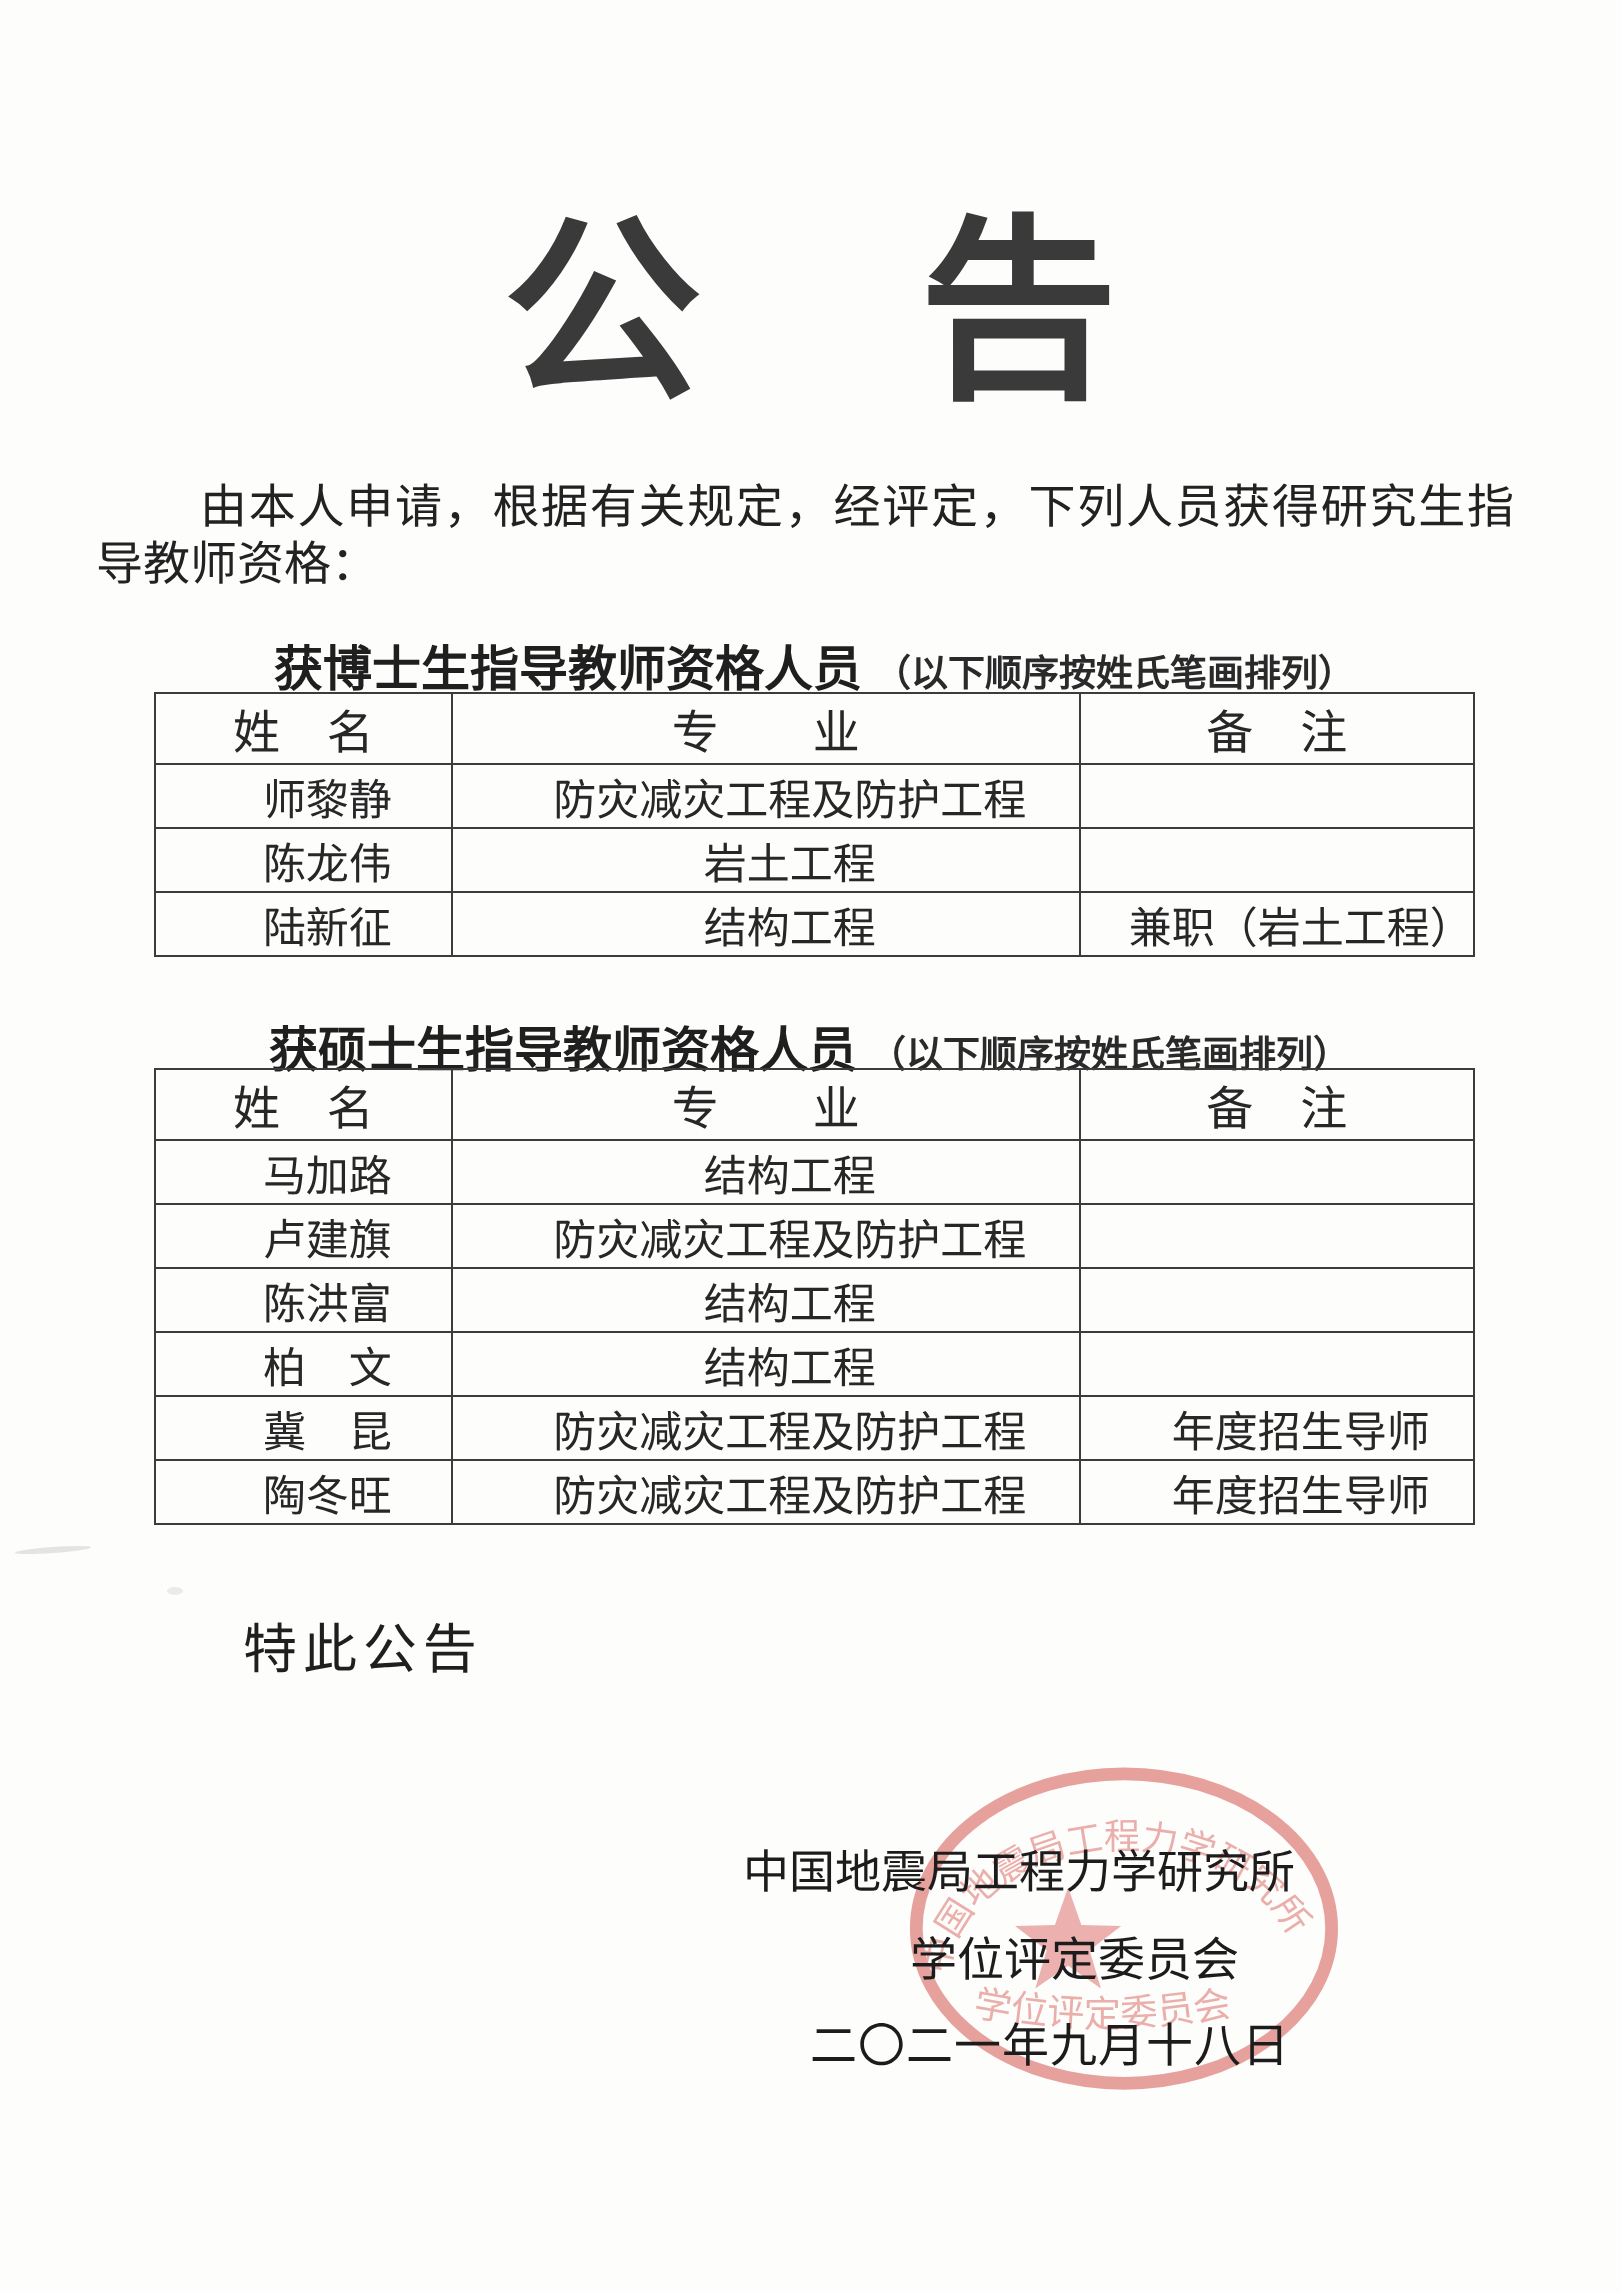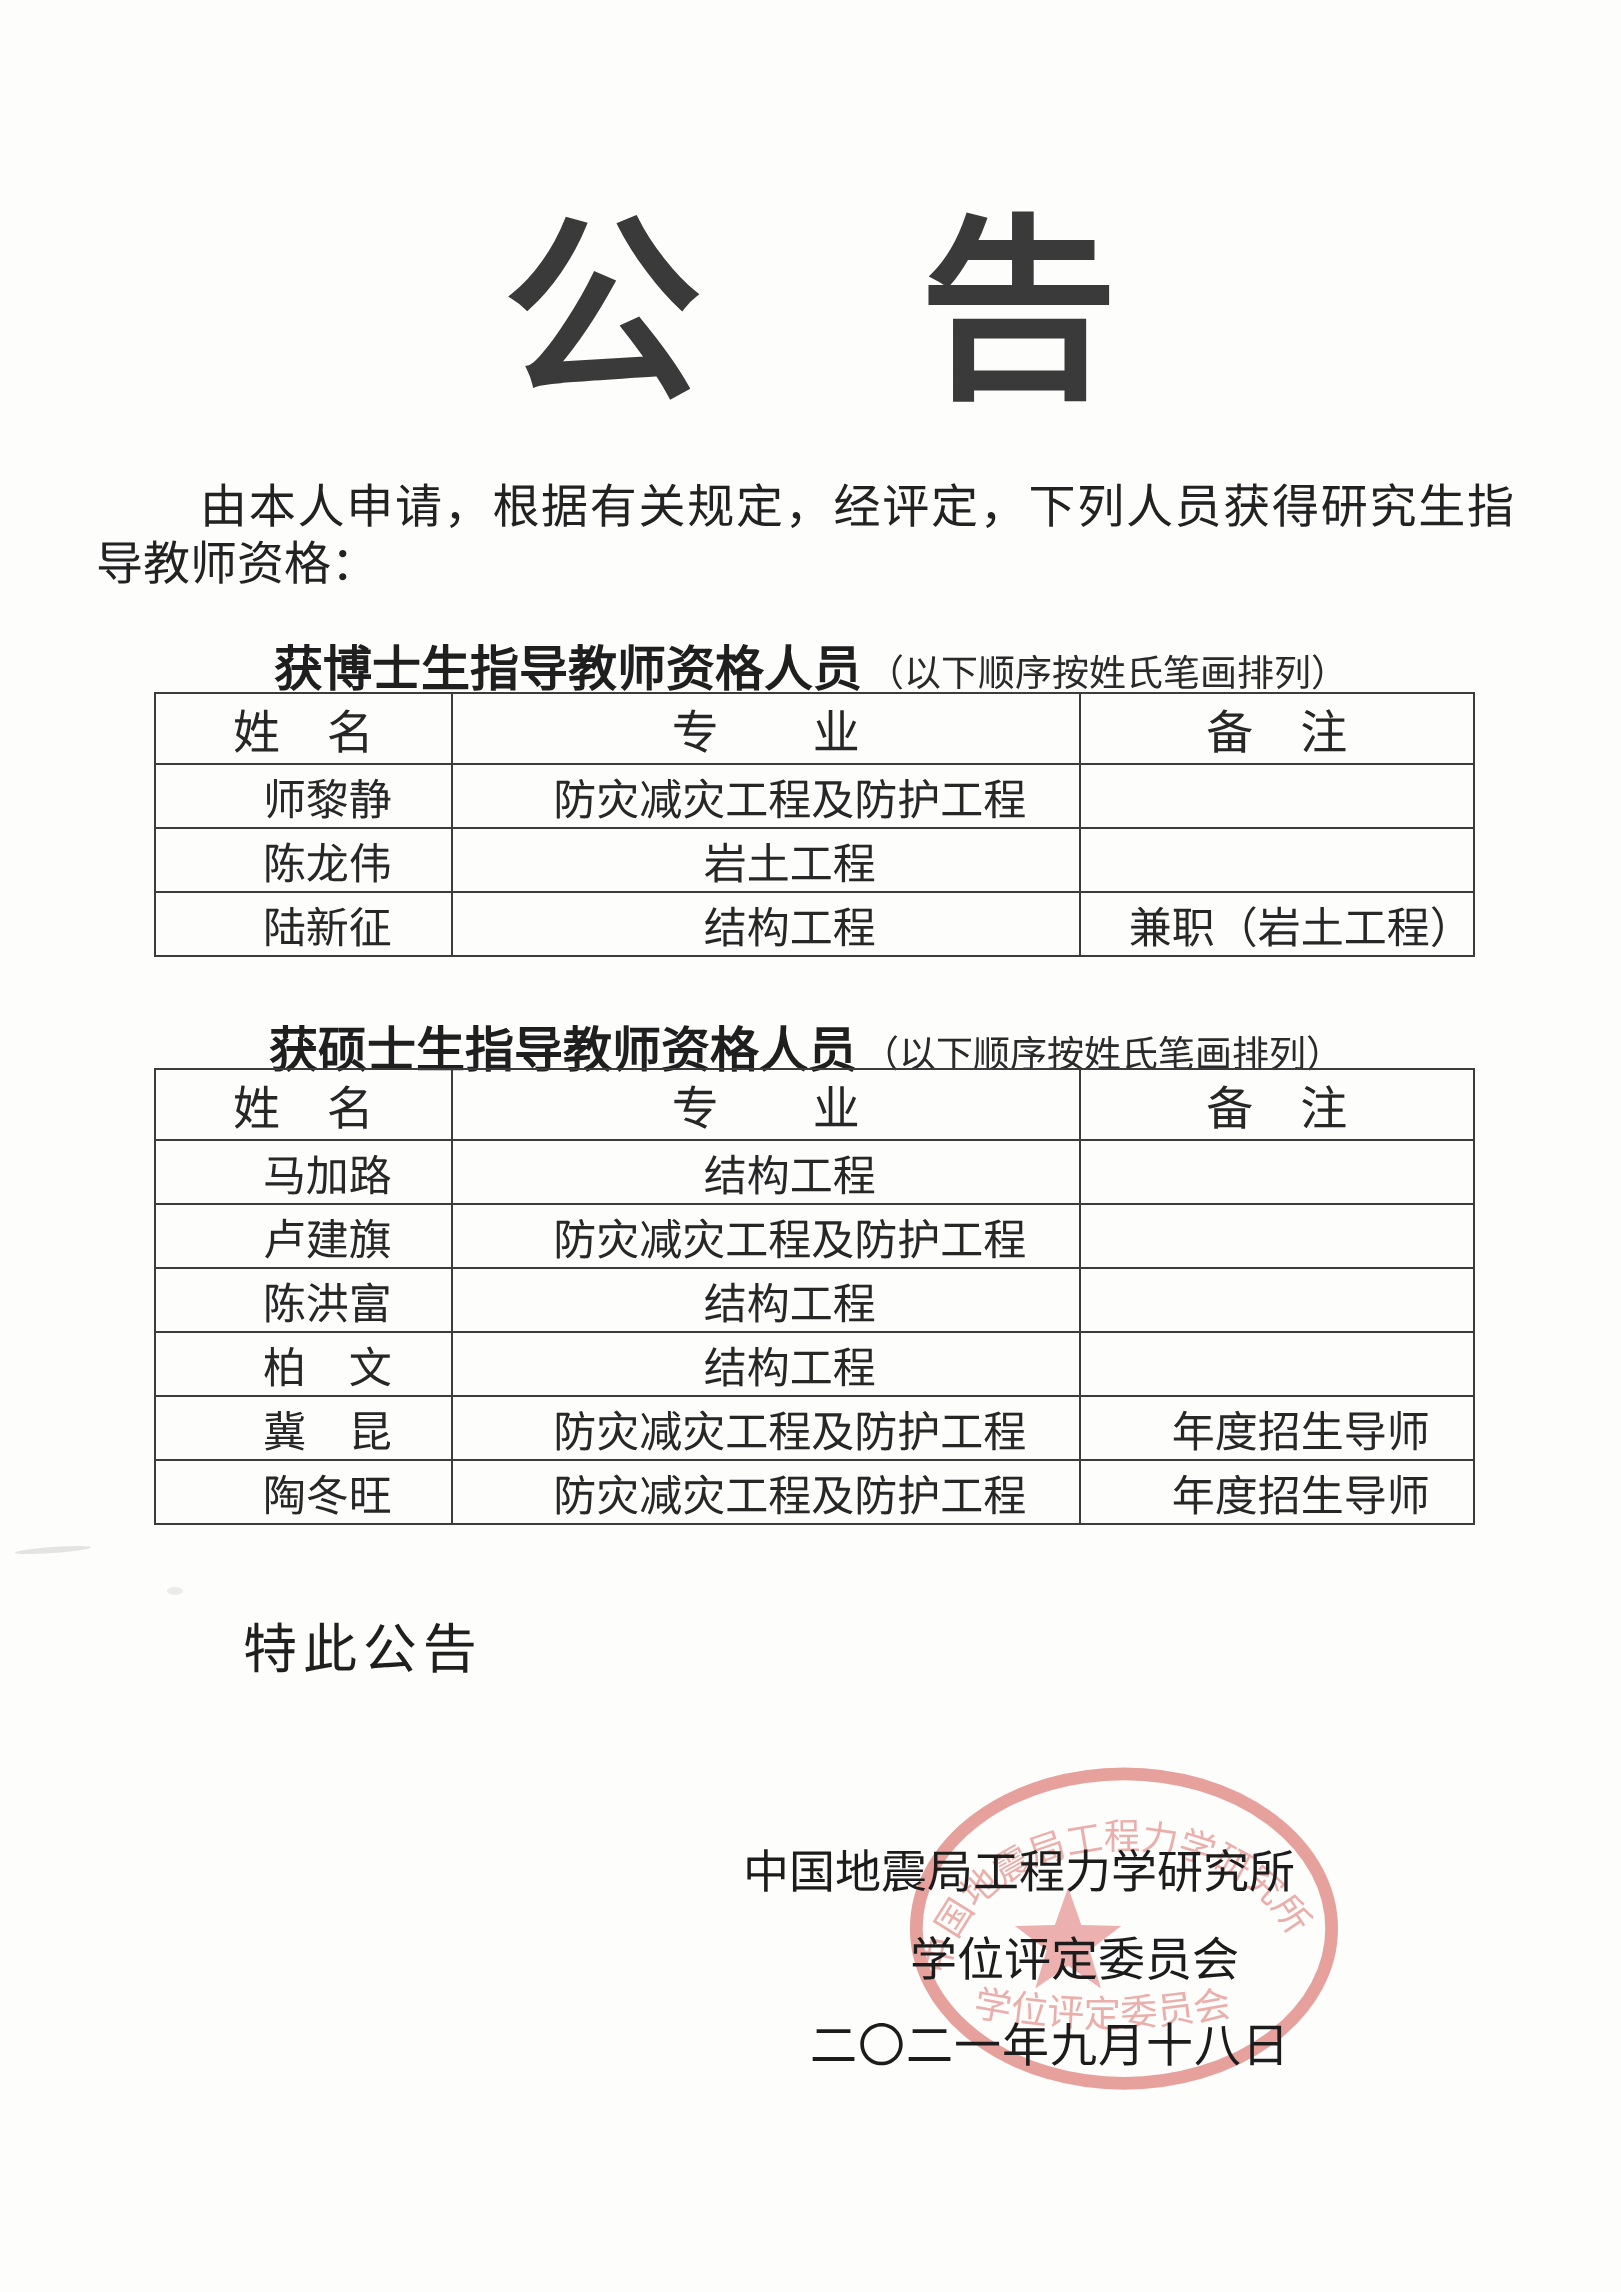--- a/index.html
+++ b/index.html
@@ -28,21 +28,21 @@
     text-align:justify;text-justify:inter-ideograph;
     color:#222;
   }
   
   .section-heading{position:absolute;white-space:nowrap;}
   .section-heading .h-bold{
     font-family:"Liberation Sans","DejaVu Sans",sans-serif;
     font-weight:700;font-size:49px;color:#1f1f1f;text-align:right;
   }
   .section-heading .h-note{
-    font-size:37px;font-weight:400;color:#2a2a2a;margin-left:5px;
+    font-size:37px;font-weight:700;color:#2a2a2a;margin-left:12px;
   }
   #heading-doctoral{left:274px;top:629px;}
   #heading-master{left:269px;top:1010px;}
   
   table.qual{
     position:absolute;left:154px;
     width:1321px;border-collapse:collapse;table-layout:fixed;
     background:transparent;
   }
   #table-doctoral{top:692px;}

